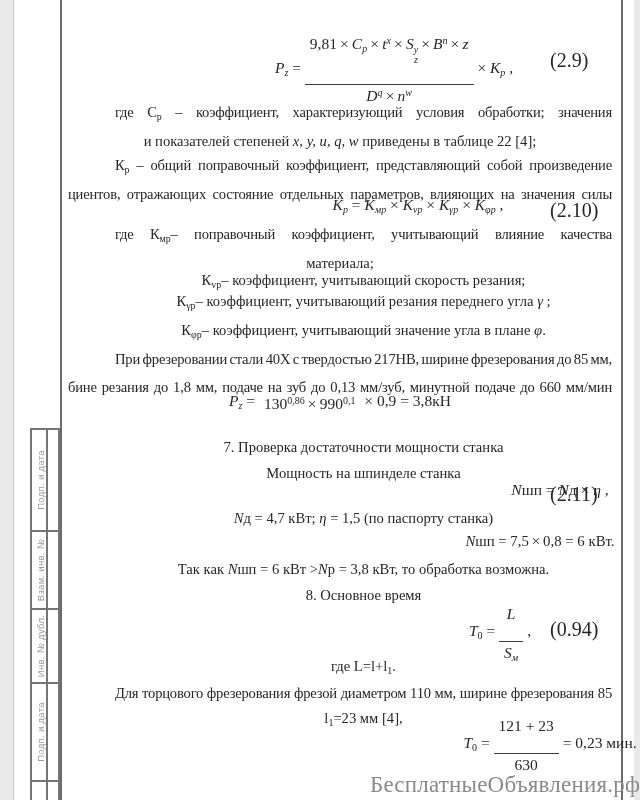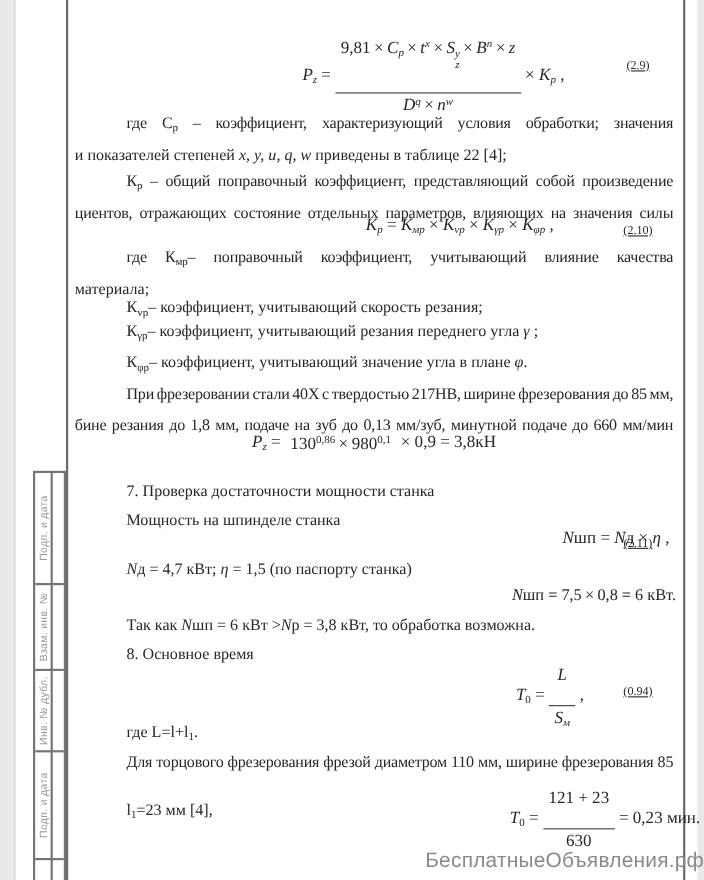--- a/index.html
+++ b/index.html
@@ -16,37 +16,37 @@
          border:2px solid #757575;box-sizing:border-box;}
   .stamp .vdiv{position:absolute;top:0;bottom:0;left:14px;width:2px;background:#757575;}
   .cell{position:relative;box-sizing:border-box;border-bottom:2px solid #757575;}
   .cell:last-child{border-bottom:none;}
   .cell span{position:absolute;left:8px;top:50%;transform:translate(-50%,-50%) rotate(-90deg);
              white-space:nowrap;font-family:"Liberation Sans",sans-serif;font-size:9.5px;
              color:#9a9a9a;letter-spacing:.3px;}
 
   
   .content{position:absolute;left:68px;top:0;width:544px;font-size:14.6px;line-height:20px;}
-  .ln{position:absolute;left:0;width:544px;height:21px;overflow:hidden;}
+  .ln{position:absolute;left:0;width:544px;height:21px;overflow:hidden;text-align:center;}
   .ind{padding-left:47px;box-sizing:border-box;}
   .jus{text-align:justify;text-align-last:justify;word-spacing:-1px;letter-spacing:-.2px;}
   .it{font-style:italic;}
   sub,sup{font-size:10px;line-height:0;}
   sub{vertical-align:-3px;} sup{vertical-align:5px;}
 
   .formula{position:absolute;left:0;width:544px;text-align:center;font-size:15.5px;line-height:1;}
   .formula .frac{display:inline-flex;flex-direction:column;vertical-align:middle;text-align:center;}
   .fnum{border-bottom:1.4px solid #3a3a3a;padding:2px 5px 19px;}
   .fden{padding:3px 5px 1px;}
   .stack{display:inline-flex;flex-direction:column;font-size:10px;line-height:1;
          vertical-align:-4px;font-style:italic;}
-  .eqnum{position:absolute;right:2px;width:60px;text-align:center;font-size:11px;text-decoration:underline;}
+  .eqnum{position:absolute;right:2px;width:60px;text-align:left;font-size:20px;}
 
-  .watermark{position:absolute;right:0px;top:772px;font-family:Liberation Sans, sans-serif;
-             font-size:19px;color:#8a8a8a;letter-spacing:.2px;z-index:5;}
+  .watermark{position:absolute;right:0px;top:772px;font-family:Liberation Serif, serif;
+             font-size:23px;color:#8a8a8a;letter-spacing:.2px;z-index:5;}
 </style>
 </head>
 <body>
 
 <div class="screen">
   <div class="page"></div>
   <div class="frame-line frame-left"></div>
   <div class="frame-line frame-right"></div>
 
   <div class="stamp">
@@ -91,21 +91,21 @@
     <div class="ln" style="top:253px"><span>материала;</span></div>
 
     <div class="ln ind" style="top:270px"><span>К</span><sub>vр</sub><span>– коэффициент, учитывающий скорость резания;</span></div>
     <div class="ln ind" style="top:291px"><span>К</span><sub>γр</sub><span>– коэффициент, учитывающий резания переднего угла </span><span class="it">γ</span><span> ;</span></div>
     <div class="ln ind" style="top:320px"><span>К</span><sub>φр</sub><span>– коэффициент, учитывающий значение угла в плане </span><span class="it">φ</span><span>.</span></div>
 
     <div class="ln ind jus" style="top:349px"><span>При фрезеровании стали 40Х с твердостью 217НВ, ширине фрезерования до 85 мм, глу-</span></div>
     <div class="ln jus" style="top:377px"><span>бине резания до 1,8 мм, подаче на зуб до 0,13 мм/зуб, минутной подаче до 660 мм/мин</span></div>
 
     <div class="formula" style="top:393px"><span class="it">P</span><sub class="it">z</sub><span> = </span><span class="frac">
-          <span class="fden"><span>130</span><sup>0,86</sup><span> × 980</span><sup>0,1</sup></span>
+          <span class="fden"><span>130</span><sup>0,86</sup><span> × 990</span><sup>0,1</sup></span>
         </span><span> × 0,9 = 3,8кН</span></div>
 
     <div class="ln ind" style="top:437px"><span>7. Проверка достаточности мощности станка</span></div>
     <div class="ln ind" style="top:463px"><span>Мощность на шпинделе станка</span></div>
 
     <div class="formula" style="top:482px;padding-left:220px"><span class="it">N</span><span>шп = </span><span class="it">N</span><span>д × </span><span class="it">η</span><span> ,</span></div>
     <div class="eqnum" style="top:484px">(2.11)</div>
 
     <div class="ln ind" style="top:508px"><span class="it">N</span><span>д = 4,7 кВт;  </span><span class="it">η</span><span> = 1,5 (по паспорту станка)</span></div>
     <div class="formula" style="top:534px;padding-left:200px;font-size:14.8px"><span class="it">N</span><span>шп = 7,5 × 0,8 = 6 кВт.</span></div>
@@ -114,21 +114,21 @@
     <div class="ln ind" style="top:585px"><span>8. Основное время</span></div>
 
     <div class="formula" style="top:604px;padding-left:160px"><span class="it">T</span><sub>0</sub><span> = </span><span class="frac">
           <span class="fnum"><span class="it">L</span></span>
           <span class="fden"><span class="it">S</span><sub class="it">м</sub></span>
         </span><span> ,</span></div>
     <div class="eqnum" style="top:619px">(0.94)</div>
 
     <div class="ln ind" style="top:656px"><span>где L=l+l</span><sub>1</sub><span>.</span></div>
     <div class="ln ind jus" style="top:683px"><span>Для торцового фрезерования фрезой диаметром 110 мм, ширине фрезерования 85 мм</span></div>
-    <div class="ln ind" style="top:727px"><span>l</span><sub>1</sub><span>=23 мм [4],</span></div>
+    <div class="ln ind" style="top:708px"><span>l</span><sub>1</sub><span>=23 мм [4],</span></div>
 
     <div class="formula" style="top:716px;padding-left:210px"><span class="it">T</span><sub>0</sub><span> = </span><span class="frac">
           <span class="fnum"><span>121 + 23</span></span>
           <span class="fden"><span>630</span></span>
         </span><span> = 0,23  мин.</span></div>
   </div>
 
   <div class="watermark">БесплатныеОбъявления.рф</div>
 </div>
 

